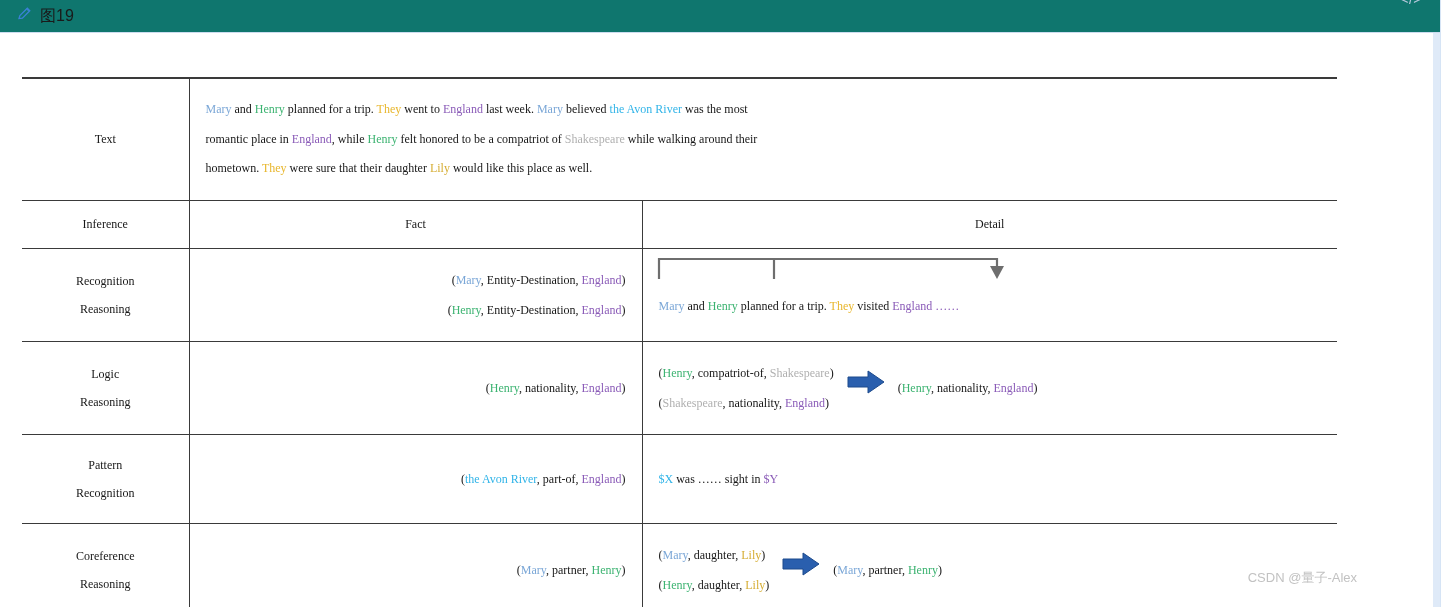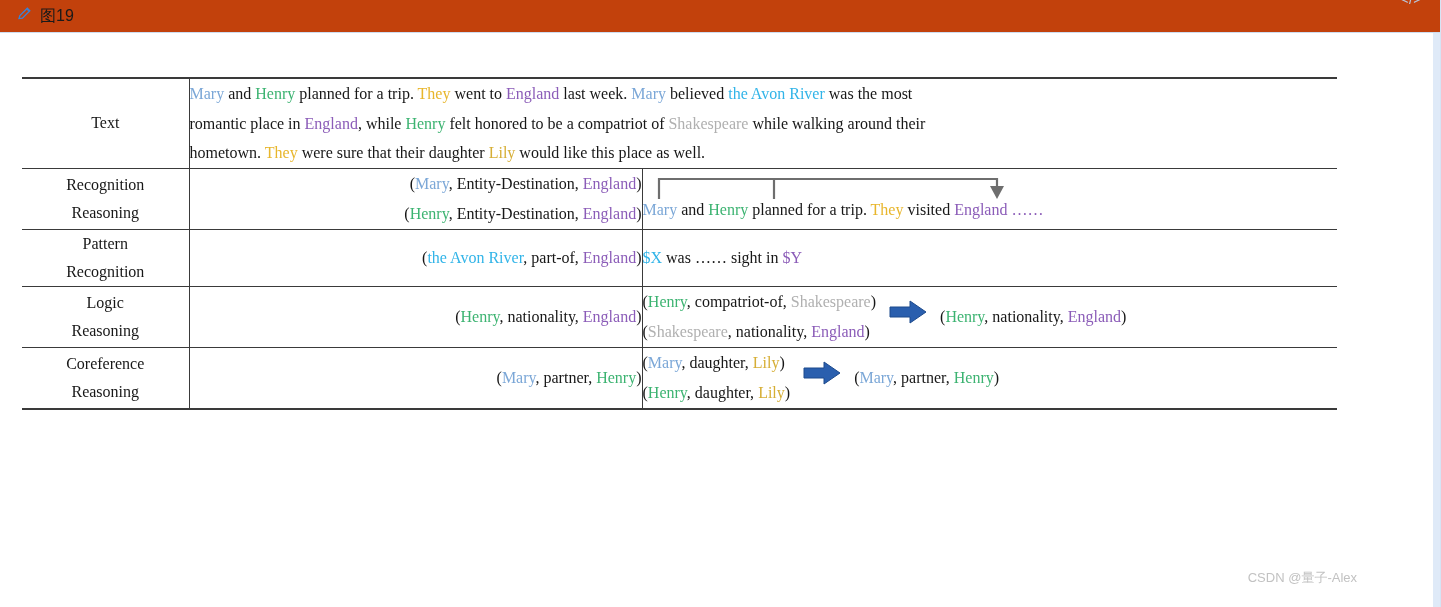--- a/index.html
+++ b/index.html
@@ -14,21 +14,21 @@
     overflow: hidden;
     position: relative;
   }
 
   
   #topbar {
     position: absolute;
     left: 0; top: 0;
     width: 1441px;
     height: 33px;
-    background: #c2410c;
+    background: #0f766e;
     border-bottom: 1px solid #cddcef;
     box-sizing: border-box;
   }
   #caption-wrap {
     position: absolute;
     left: 16px; top: 5px;
     display: flex;
     align-items: center;
     gap: 7px;
   }
@@ -85,22 +85,22 @@
   table.tbl {
     position: absolute;
     left: 22px;
     top: 44px;
     width: 1315px;
     border-collapse: collapse;
     table-layout: fixed;
   }
   table.tbl td {
     vertical-align: middle;
-    padding: 0;
-    font-size: 16px;
+    padding: 16px;
+    font-size: 12px;
     color: #171717;
   }
   .rule-top    { border-top: 2px solid #3a3a3a; }
   .rule-bottom { border-bottom: 2px solid #3a3a3a; }
   .rule-thin   { border-bottom: 1.5px solid #3a3a3a; }
   .vline-r     { border-right: 1.5px solid #3a3a3a; text-align: center; }
 
   .c-label {
     width: 167px;
     padding: 8px 0 8px 14px;
@@ -202,50 +202,42 @@
 
       <tr>
         <td class="c-label rule-top rule-thin vline-r">Text</td>
         <td class="c-text rule-top rule-thin" colspan="2">
           <div><span class="e-mary">Mary</span><span class="e-plain"> and </span><span class="e-henry">Henry</span><span class="e-plain"> planned for a trip. </span><span class="e-they">They</span><span class="e-plain"> went to </span><span class="e-eng">England</span><span class="e-plain"> last week. </span><span class="e-mary">Mary</span><span class="e-plain"> believed </span><span class="e-avon">the Avon River</span><span class="e-plain"> was the most</span></div>
           <div><span class="e-plain">romantic place in </span><span class="e-eng">England</span><span class="e-plain">, while </span><span class="e-henry">Henry</span><span class="e-plain"> felt honored to be a compatriot of </span><span class="e-shake">Shakespeare</span><span class="e-plain"> while walking around their</span></div>
           <div><span class="e-plain">hometown. </span><span class="e-they">They</span><span class="e-plain"> were sure that their daughter </span><span class="e-lily">Lily</span><span class="e-plain"> would like this place as well.</span></div>
         </td>
       </tr>
 
+      <tr>
+        <td class="hdr-center rule-thin vline-r">Inference</td>
+        <td class="hdr-center rule-thin vline-r">Fact</td>
+        <td class="hdr-center rule-thin">Detail</td>
+      </tr>
 
       <tr>
         <td class="c-label rule-thin vline-r two-line">
           <div>Recognition</div>
           <div>Reasoning</div>
         </td>
         <td class="c-fact rule-thin vline-r">
           <div><span class="e-plain">(</span><span class="e-mary">Mary</span><span class="e-plain">, Entity-Destination, </span><span class="e-eng">England</span><span class="e-plain">)</span></div>
           <div><span class="e-plain">(</span><span class="e-henry">Henry</span><span class="e-plain">, Entity-Destination, </span><span class="e-eng">England</span><span class="e-plain">)</span></div>
         </td>
         <td class="c-detail rule-thin coref-cell">
           <svg class="bracket" viewBox="0 0 350 28" preserveAspectRatio="none">
             <path d="M2,26 L2,6 L340,6 L340,14" fill="none" stroke="#6e6e6e" stroke-width="2.2"></path>
             <path d="M117,26 L117,6" fill="none" stroke="#6e6e6e" stroke-width="2.2"></path>
             <path d="M333,13 L347,13 L340,26 Z" fill="#6e6e6e"></path>
           </svg>
           <div class="coref-line"><span class="e-mary">Mary</span><span class="e-plain"> and </span><span class="e-henry">Henry</span><span class="e-plain"> planned for a trip. </span><span class="e-they">They</span><span class="e-plain"> visited </span><span class="e-eng">England</span><span class="e-eng"> ……</span></div>
-        </td>
-      </tr>
-
-      <tr>
-        <td class="c-label rule-thin vline-r two-line">
-          <div>Pattern</div>
-          <div>Recognition</div>
-        </td>
-        <td class="c-fact rule-thin vline-r">
-          <div><span class="e-plain">(</span><span class="e-avon">the Avon River</span><span class="e-plain">, part-of, </span><span class="e-eng">England</span><span class="e-plain">)</span></div>
-        </td>
-        <td class="c-detail rule-thin">
-          <div><span class="e-avon">$X</span><span class="e-plain"> was …… sight in </span><span class="e-eng">$Y</span></div>
         </td>
       </tr>
 
       <tr>
         <td class="c-label rule-thin vline-r two-line">
           <div>Logic</div>
           <div>Reasoning</div>
         </td>
         <td class="c-fact rule-thin vline-r">
           <div><span class="e-plain">(</span><span class="e-henry">Henry</span><span class="e-plain">, nationality, </span><span class="e-eng">England</span><span class="e-plain">)</span></div>
@@ -260,20 +252,33 @@
               <svg width="40" height="26" viewBox="0 0 40 26">
                 <path d="M2,8 L22,8 L22,2 L38,13 L22,24 L22,18 L2,18 Z" fill="#2a5fae" stroke="#1d4a8c" stroke-width="1"></path>
               </svg>
             </span>
             <div><span class="e-plain">(</span><span class="e-henry">Henry</span><span class="e-plain">,  nationality, </span><span class="e-eng">England</span><span class="e-plain">)</span></div>
           </div>
         </td>
       </tr>
 
       <tr>
+        <td class="c-label rule-thin vline-r two-line">
+          <div>Pattern</div>
+          <div>Recognition</div>
+        </td>
+        <td class="c-fact rule-thin vline-r">
+          <div><span class="e-plain">(</span><span class="e-avon">the Avon River</span><span class="e-plain">, part-of, </span><span class="e-eng">England</span><span class="e-plain">)</span></div>
+        </td>
+        <td class="c-detail rule-thin">
+          <div><span class="e-avon">$X</span><span class="e-plain"> was …… sight in </span><span class="e-eng">$Y</span></div>
+        </td>
+      </tr>
+
+      <tr>
         <td class="c-label rule-bottom vline-r two-line">
           <div>Coreference</div>
           <div>Reasoning</div>
         </td>
         <td class="c-fact rule-bottom vline-r">
           <div><span class="e-plain">(</span><span class="e-mary">Mary</span><span class="e-plain">, partner, </span><span class="e-henry">Henry</span><span class="e-plain">)</span></div>
         </td>
         <td class="c-detail rule-bottom">
           <div style="display:flex; align-items:center;">
             <div>

